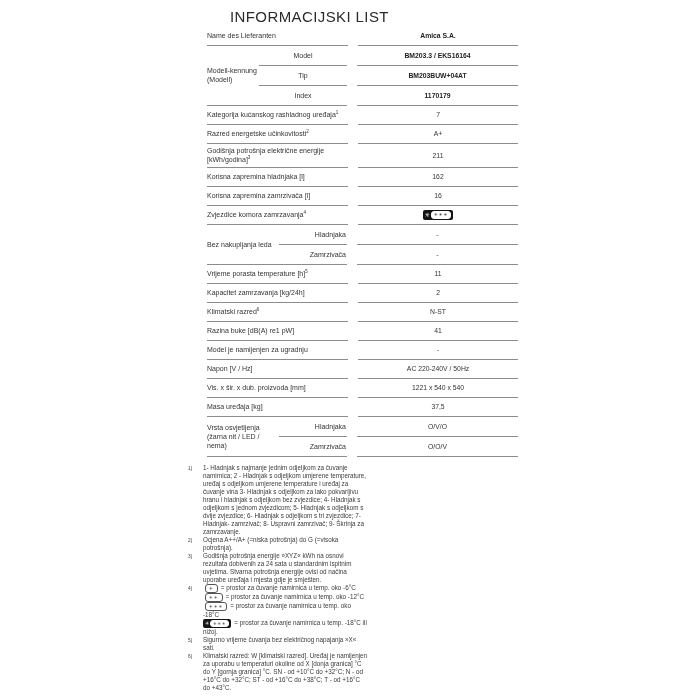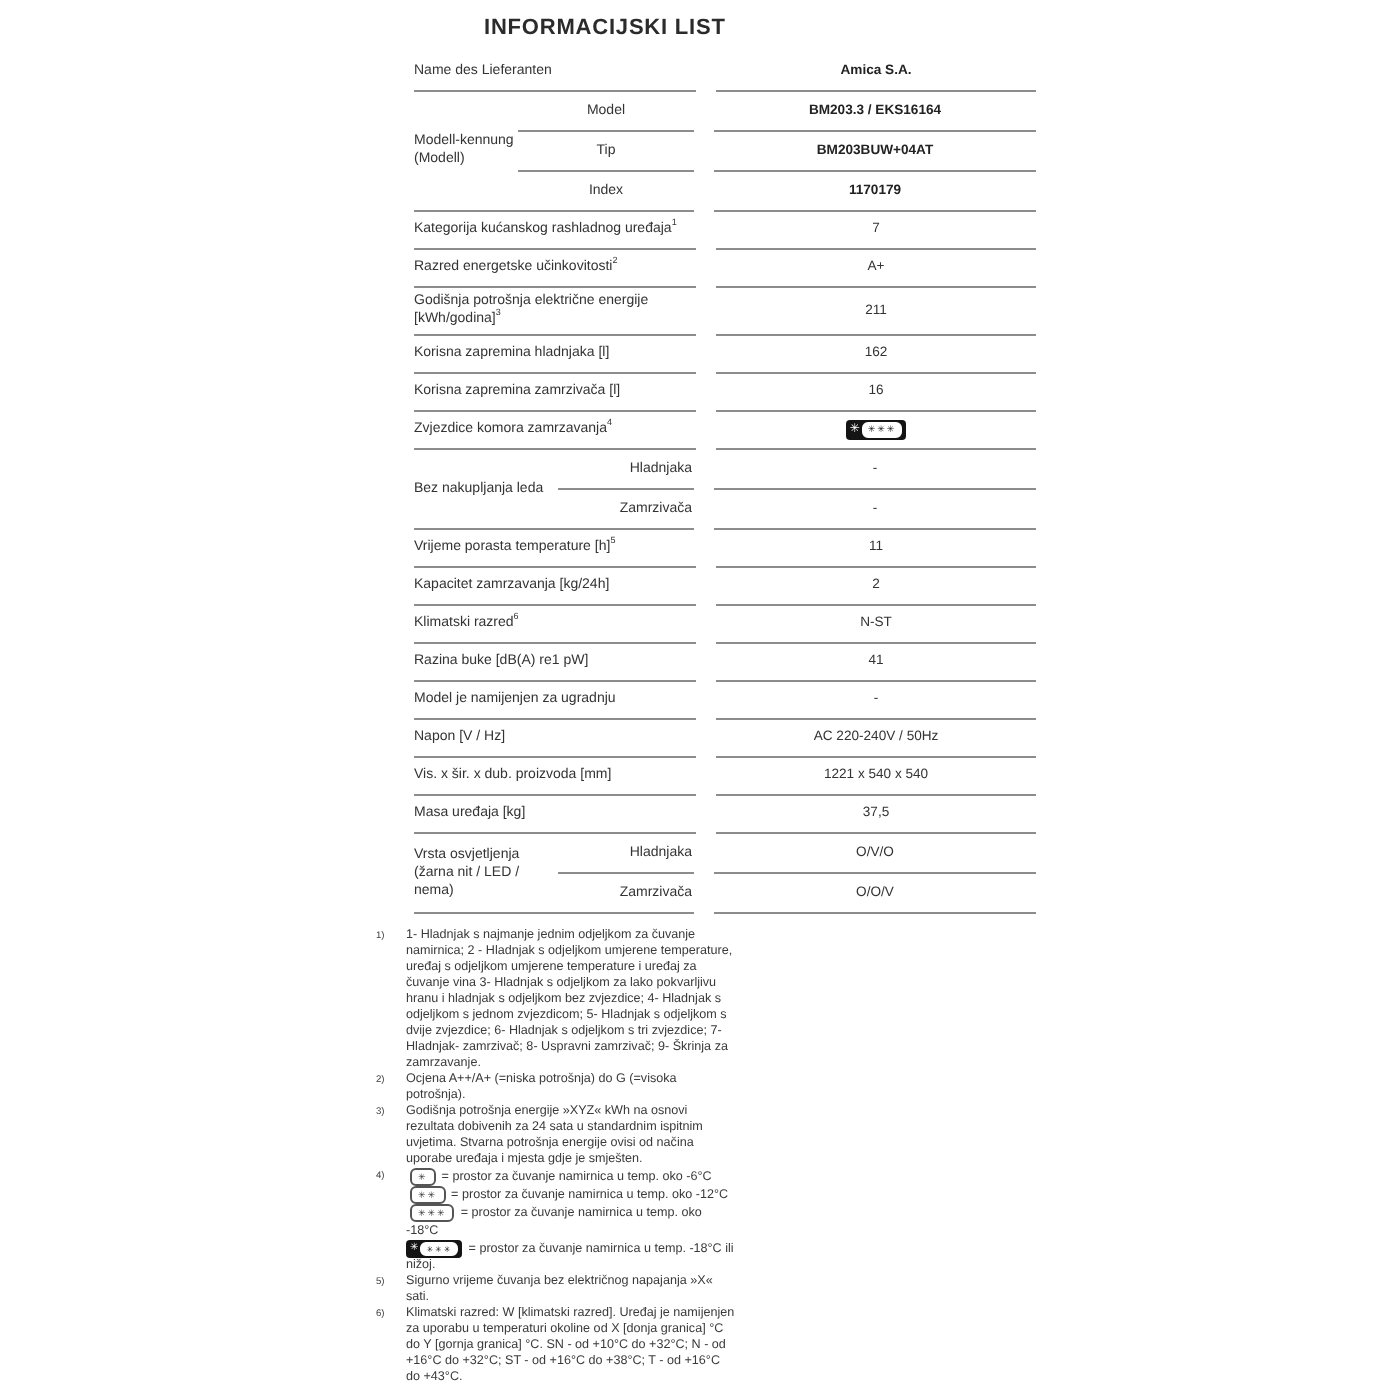--- a/index.html
+++ b/index.html
@@ -3,21 +3,21 @@
 <meta charset="utf-8">
 <style>
   html,body{margin:0;padding:0;}
   .page{
     position:relative; width:700px; height:700px; background:#ffffff;
     font-family:"Liberation Sans", sans-serif; color:#333; overflow:hidden;
     -webkit-font-smoothing:antialiased;
   }
   .title{
     position:absolute; left:230px; top:8px;
-    font-size:11px; font-weight:bold; letter-spacing:.4px; color:#2b2b2b;margin-left:12px;
+    font-size:15px; font-weight:normal; letter-spacing:.4px; color:#2b2b2b;
   }
   .doc-table{ position:absolute; left:207px; top:27px; width:311px; font-size:7px; line-height:9px;}
   .row{ display:flex; align-items:stretch; min-height:19px; }
   .cell{ display:flex; align-items:center; border-bottom:1px solid #8c8c8c; }
   .lbl{ width:140px; padding:2px 2px 3px 0; text-align:left; }
   .colgap{ width:10px; }
   .val{ width:161px; justify-content:center; text-align:center; font-size:6.8px; padding:2px 0 3px; }
   .bold{ font-weight:bold; color:#222; }
   .lsup{ font-size:4.5px; vertical-align:super; line-height:0; }
   

